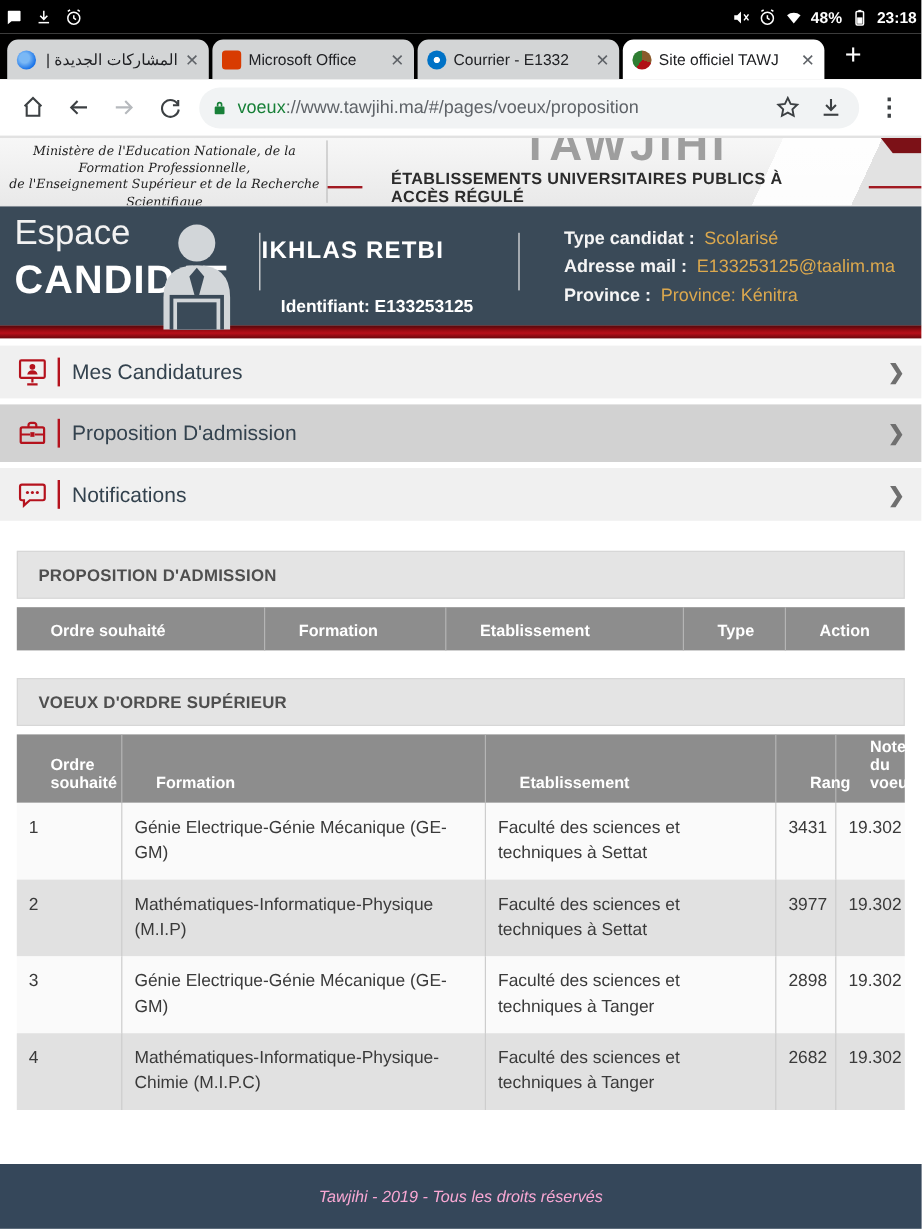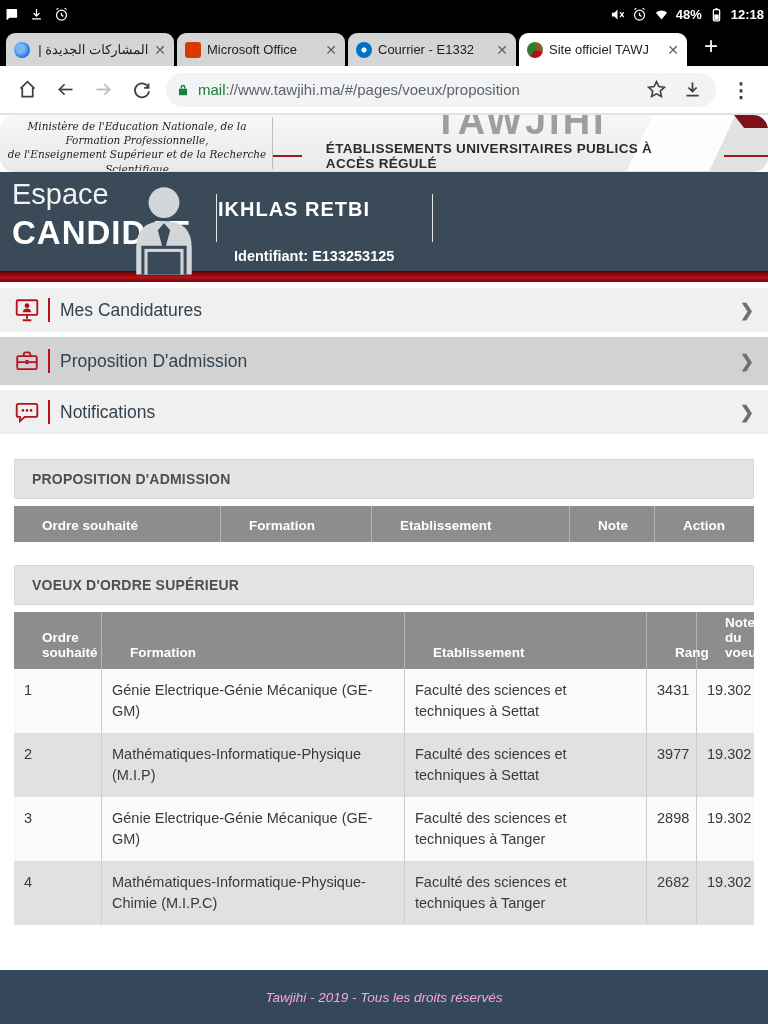--- a/index.html
+++ b/index.html
@@ -36,21 +36,21 @@
   .tico svg { width:21px; height:21px; }
   .urlpill { flex:1; height:34px; background:#f1f3f4; border-radius:17px; display:flex;
              align-items:center; padding:0 10px; gap:8px; margin:0 4px; }
   .urlpill .lock { width:14px; height:14px; }
   .urltext { flex:1; font-size:15px; color:#5f6368; white-space:nowrap; overflow:hidden; }
   .urltext .scheme { color:#188038; }
   .urlpill .tico { width:28px; height:28px; }
 
   
   .banner { height:57px; background:linear-gradient(180deg,#f7f7f7,#e9e9e9);
-            position:relative; display:flex; overflow:hidden; border-bottom:1px solid #e0e0e0;border-radius:15px; }
+            position:relative; display:flex; overflow:hidden; border-bottom:1px solid #e0e0e0; }
   .banner::before { content:""; position:absolute; right:0; top:0; width:210px; height:57px;
                     background:linear-gradient(115deg, transparent 40%, rgba(255,255,255,.9) 40%, rgba(255,255,255,.9) 75%, #e2e2e2 75%); }
   .banner::after { content:""; position:absolute; right:0; top:0; width:34px; height:13px;
                    background:#7c1117; clip-path:polygon(0 0,100% 0,100% 100%,30% 100%); }
   .ministry { width:272px; padding:4px 4px 0 6px; text-align:center;
               font-family:"DejaVu Serif", serif; font-style:italic; font-size:10.5px;
               color:#1e1e1e; line-height:1.35; z-index:1; }
   .bdivider { width:1px; background:#bdbdbd; margin:2px 0; }
   .bannerright { flex:1; display:flex; flex-direction:column; align-items:center; z-index:1; }
   .bigtitle { height:26px; overflow:hidden; }
@@ -150,21 +150,21 @@
       <svg viewBox="0 0 24 24" fill="#fff">
           <path d="M12 20l-9-11a14 14 0 0118 0z"></path>
         </svg></span>
     <span>48%</span>
     <span class="sico">
       <svg viewBox="0 0 24 24">
           <rect x="7" y="4" width="10" height="18" rx="1.5" fill="none" stroke="#fff" stroke-width="2"></rect>
           <rect x="10" y="2" width="4" height="2" fill="#fff"></rect>
           <rect x="8.5" y="12" width="7" height="8.5" fill="#fff"></rect>
         </svg></span>
-    <span>12:18</span>
+    <span>23:18</span>
   </div>
 </div>
 
 <div class="tabstrip">
   <div class="tab">
     <span class="favicon fav-blue-dot"></span>
     <span class="title" dir="rtl">المشاركات الجديدة |</span>
     <span class="close">✕</span>
   </div>
   <div class="tab">
@@ -209,21 +209,21 @@
         <path d="M20 5v5h-5"></path>
         <path d="M20 10a8 8 0 10.5 4"></path>
       </svg>
     </span>
   <div class="urlpill">
     <span class="lock">
       <svg viewBox="0 0 24 24" fill="#188038">
           <rect x="5" y="10" width="14" height="11" rx="1.5"></rect>
           <path d="M8 10V7a4 4 0 018 0v3h-2.4V7a1.6 1.6 0 00-3.2 0v3z"></path>
         </svg></span>
-    <span class="urltext"><span class="scheme">mail</span><span>://www.tawjihi.ma/#/pages/voeux/proposition</span></span>
+    <span class="urltext"><span class="scheme">voeux</span><span>://www.tawjihi.ma/#/pages/voeux/proposition</span></span>
     <span class="tico">
       <svg viewBox="0 0 24 24" fill="none" stroke="#3c4043" stroke-width="1.8">
           <path d="M12 3l2.7 5.7 6.3.8-4.6 4.3 1.2 6.2L12 17l-5.6 3 1.2-6.2L3 9.5l6.3-.8z"></path>
         </svg>
       </span>
     <span class="tico">
       <svg viewBox="0 0 24 24" fill="#3c4043">
           <path d="M11 4h2v8l3-3 1.4 1.4L12 15.8 6.6 10.4 8 9l3 3z"></path>
           <rect x="5" y="18" width="14" height="2"></rect>
         </svg>
@@ -260,20 +260,34 @@
       <path d="M35 40 l6 7 -6 22 -6 -22 z" fill="#3a4a58"></path>
       <rect x="13" y="62" width="44" height="28" fill="#3a4a58"></rect>
       <rect x="16" y="65" width="38" height="25" fill="#d2d6d9"></rect>
       <rect x="19" y="68" width="32" height="22" fill="#3a4a58"></rect>
     </svg>
   </div>
   <div class="vline vl1"></div>
   <div class="name">IKHLAS RETBI</div>
   <div class="ident">Identifiant: E133253125</div>
   <div class="vline vl2"></div>
+  <div class="fields">
+    <div class="frow">
+        <span class="lab">Type candidat :</span>
+        <span class="val">Scolarisé</span>
+      </div>
+    <div class="frow">
+        <span class="lab">Adresse mail :</span>
+        <span class="val">E133253125@taalim.ma</span>
+      </div>
+    <div class="frow">
+        <span class="lab">Province :</span>
+        <span class="val">Province: Kénitra</span>
+      </div>
+  </div>
 </div>
 <div class="redbar"></div>
 
 <div class="menu">
   <div class="mitem">
     <span class="micon">
       <svg viewBox="0 0 24 24" fill="none" stroke="#b5121d" stroke-width="1.7">
         <rect x="2.5" y="3" width="19" height="13.5" rx="1"></rect>
         <path d="M12 16.5v3.5M8 21.5h8"></path>
         <circle cx="12" cy="8" r="2.2" fill="#b5121d" stroke="none"></circle>
@@ -309,21 +323,21 @@
   </div>
 </div>
 
 <div class="content">
 
   <div class="panel">PROPOSITION D'ADMISSION</div>
   <div class="thead h1">
     <div class="cell t1c0">Ordre souhaité</div>
     <div class="cell t1c1">Formation</div>
     <div class="cell t1c2">Etablissement</div>
-    <div class="cell t1c3">Note</div>
+    <div class="cell t1c3">Type</div>
     <div class="cell t1c4">Action</div>
   </div>
 
   <div class="panel sect2">VOEUX D'ORDRE SUPÉRIEUR</div>
   <div class="thead h2">
     <div class="cell t2c0">Ordre souhaité</div>
     <div class="cell t2c1">Formation</div>
     <div class="cell t2c2">Etablissement</div>
     <div class="cell t2c3">Rang</div>
     <div class="cell t2c4">Note du voeu</div>

